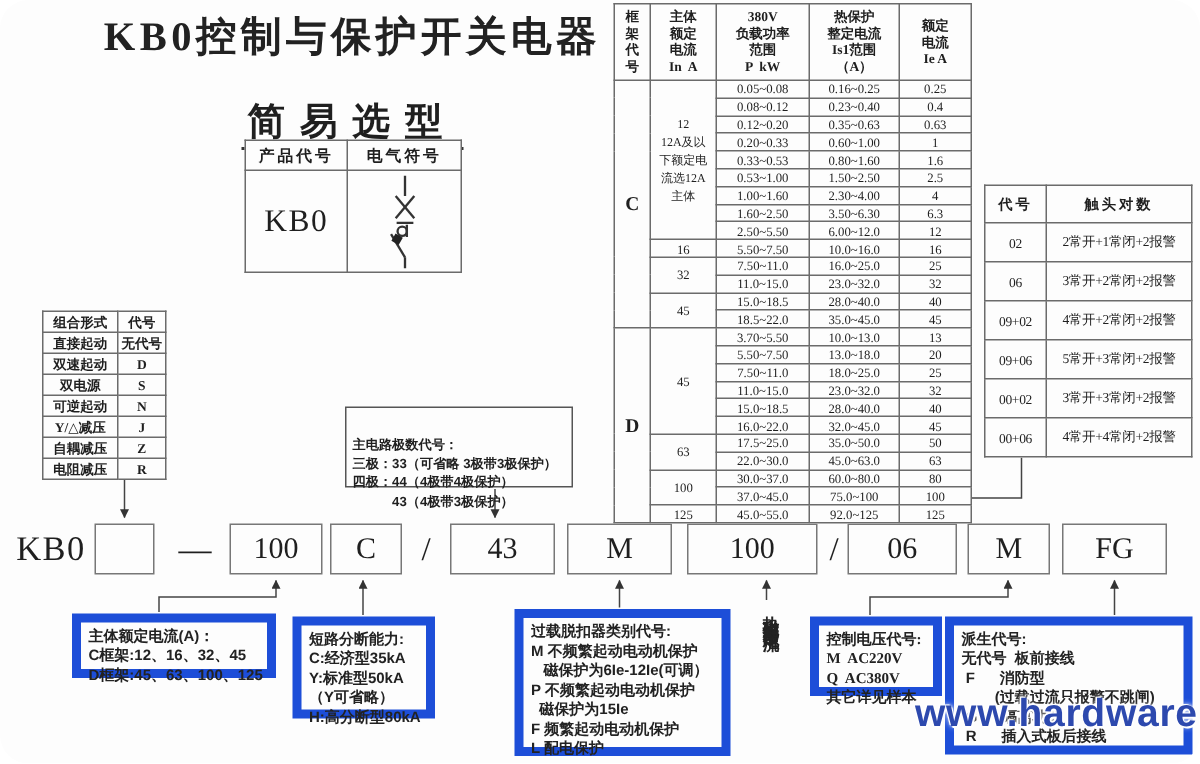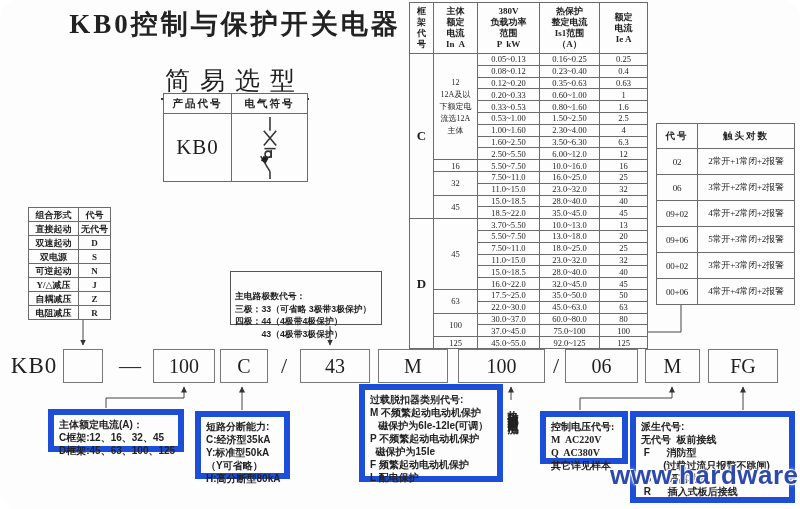--- a/index.html
+++ b/index.html
@@ -2,21 +2,21 @@
 <html><head>
 <meta charset="utf-8">
 <style>
   html,body{margin:0;padding:0;background:#fff;}
   .canvas{position:relative;width:800px;height:509px;background:#fdfdfd;
           font-family:"Liberation Serif","DejaVu Serif",serif;color:#1f1f1f;overflow:hidden;border-radius:19px;}
 
   
   .title{position:absolute;left:55px;top:6px;width:360px;text-align:center;}
   .t1{font-size:27px;font-weight:bold;letter-spacing:3px;color:#222;}
-  .t2{display:inline-block;font-size:25px;font-weight:normal;letter-spacing:10px;
+  .t2{display:inline-block;font-size:25px;font-weight:bold;letter-spacing:10px;
       border-bottom:2px solid #333;padding:2px 4px 1px 4px;margin-top:2px;}
 
   
   table{border-collapse:collapse;position:absolute;table-layout:fixed;background:#fdfdfd;}
   td{border:1px solid #6b6b6b;text-align:center;vertical-align:middle;padding:0;overflow:hidden;}
 
   
   .product-table{left:163px;top:93px;width:145px;height:87px;}
   .product-table .phdr td{height:19px;font-size:10.5px;font-weight:bold;letter-spacing:2px;}
   .product-table .kb0{font-size:21px;letter-spacing:1px;}
@@ -61,21 +61,21 @@
   .code-row>:nth-child(11){left:565px;width:73px;}
   .code-row>:nth-child(12){left:645px;width:55px;}
   .code-row>:nth-child(13){left:708px;width:70px;}
 
   
   .note{position:absolute;border:6px solid #1d4ed8;background:#fdfdfd;white-space:pre;
     font-family:"Liberation Sans","DejaVu Sans",sans-serif;font-weight:600;color:#222;
     font-size:10px;line-height:13px;padding:3px 5px;box-sizing:border-box;}
   .note-a{left:48px;top:409px;width:136px;height:43px;}
   .note-b{left:195px;top:411px;width:95px;height:68px;}
-  .note-c{left:343px;top:384px;width:144px;height:98px;margin-left:16px;}
+  .note-c{left:343px;top:406px;width:144px;height:98px;}
   .note-d{left:540px;top:411px;width:88px;height:53px;font-family:Liberation Serif, serif;}
   .note-e{left:630px;top:411px;width:165px;height:92px;}
 
   .vtext{position:absolute;left:505px;top:402px;height:107px;writing-mode:vertical-rl;
     font-family:"Liberation Sans","DejaVu Sans",sans-serif;font-weight:600;
     font-size:11px;letter-spacing:1.5px;color:#222;}
 
   .watermark{position:absolute;left:610px;top:460px;z-index:5;
     font-family:"Liberation Sans","DejaVu Sans",sans-serif;font-weight:bold;font-size:26px;
     color:#2d49ae;letter-spacing:0.5px;
@@ -212,21 +212,21 @@
       </tr>
     </thead>
     <tbody>
         <tr>
           <td class="framecell" rowspan="14">C</td>
           <td class="incell" rowspan="9">12
 12A及以
 下额定电
 流选12A
 主体</td>
-          <td>0.05~0.13</td>
+          <td>0.05~0.08</td>
           <td>0.16~0.25</td>
           <td>0.25</td>
         </tr>
         <tr>
           <td>0.08~0.12</td>
           <td>0.23~0.40</td>
           <td>0.4</td>
         </tr>
         <tr>
           <td>0.12~0.20</td>

